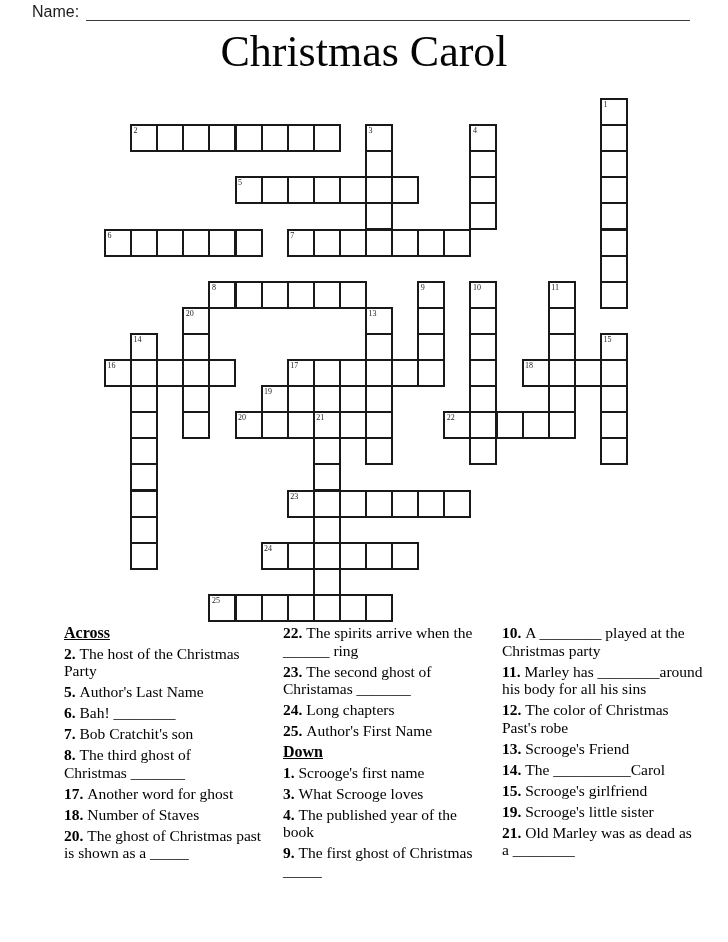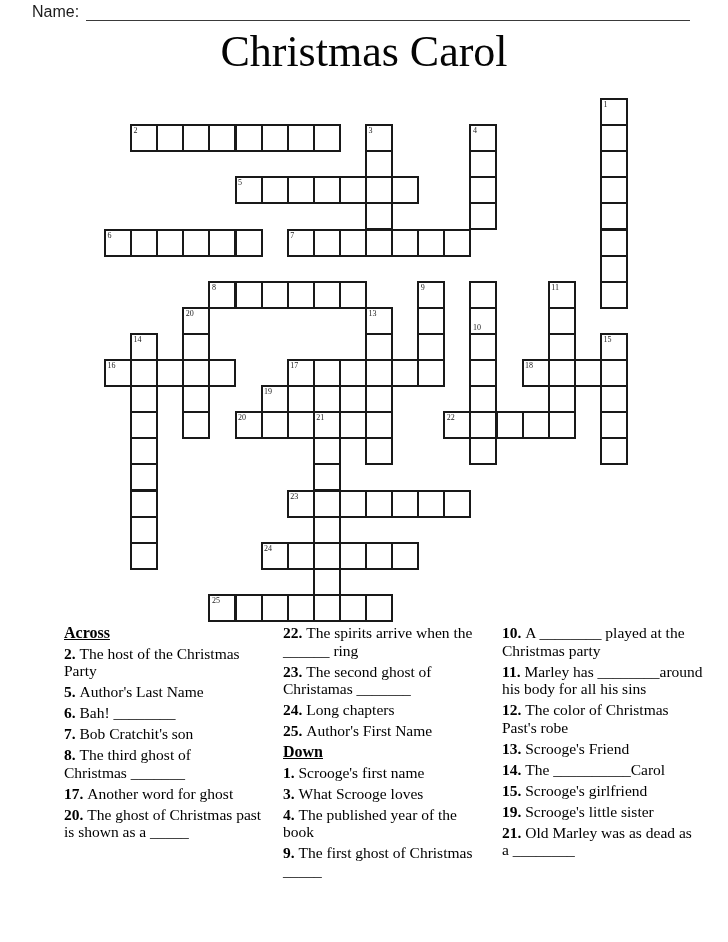--- a/index.html
+++ b/index.html
@@ -179,39 +179,40 @@
       <span class="cellnum" style="left: 264.1px; top: 388.1px;">19</span>
       <span class="cellnum" style="left: 238px; top: 414.2px;">20</span>
       <span class="cellnum" style="left: 446.8px; top: 414.2px;">22</span>
       <span class="cellnum" style="left: 290.2px; top: 492.5px;">23</span>
       <span class="cellnum" style="left: 264.1px; top: 544.7px;">24</span>
       <span class="cellnum" style="left: 211.9px; top: 596.9px;">25</span>
       <span class="cellnum" style="left: 603.4px; top: 101px;">1</span>
       <span class="cellnum" style="left: 368.5px; top: 127.1px;">3</span>
       <span class="cellnum" style="left: 472.9px; top: 127.1px;">4</span>
       <span class="cellnum" style="left: 420.7px; top: 283.7px;">9</span>
-      <span class="cellnum" style="left: 472.9px; top: 283.7px; margin-top: 40px;">10</span>
+      <span class="cellnum" style="left: 472.9px; top: 283.7px;">10</span>
       <span class="cellnum" style="left: 551.2px; top: 283.7px;">11</span>
       <span class="cellnum" style="left: 185.8px; top: 309.8px;">20</span>
       <span class="cellnum" style="left: 368.5px; top: 309.8px;">13</span>
       <span class="cellnum" style="left: 133.6px; top: 335.9px;">14</span>
       <span class="cellnum" style="left: 603.4px; top: 335.9px;">15</span>
       <span class="cellnum" style="left: 316.3px; top: 414.2px;">21</span>
     </div>
   <div class="clues">
       <div class="clue-col">
         <div class="clue-header">Across</div>
         <div class="clue"><b>2. </b>The host of the Christmas
 Party</div>
         <div class="clue"><b>5. </b>Author's Last Name</div>
         <div class="clue"><b>6. </b>Bah! ________</div>
         <div class="clue"><b>7. </b>Bob Cratchit's son</div>
         <div class="clue"><b>8. </b>The third ghost of
 Christmas _______</div>
         <div class="clue"><b>17. </b>Another word for ghost</div>
+        <div class="clue"><b>18. </b>Number of Staves</div>
         <div class="clue"><b>20. </b>The ghost of Christmas past
 is shown as a _____</div>
       </div>
       <div class="clue-col">
         <div class="clue"><b>22. </b>The spirits arrive when the
 ______ ring</div>
         <div class="clue"><b>23. </b>The second ghost of
 Christamas _______</div>
         <div class="clue"><b>24. </b>Long chapters</div>
         <div class="clue"><b>25. </b>Author's First Name</div>

